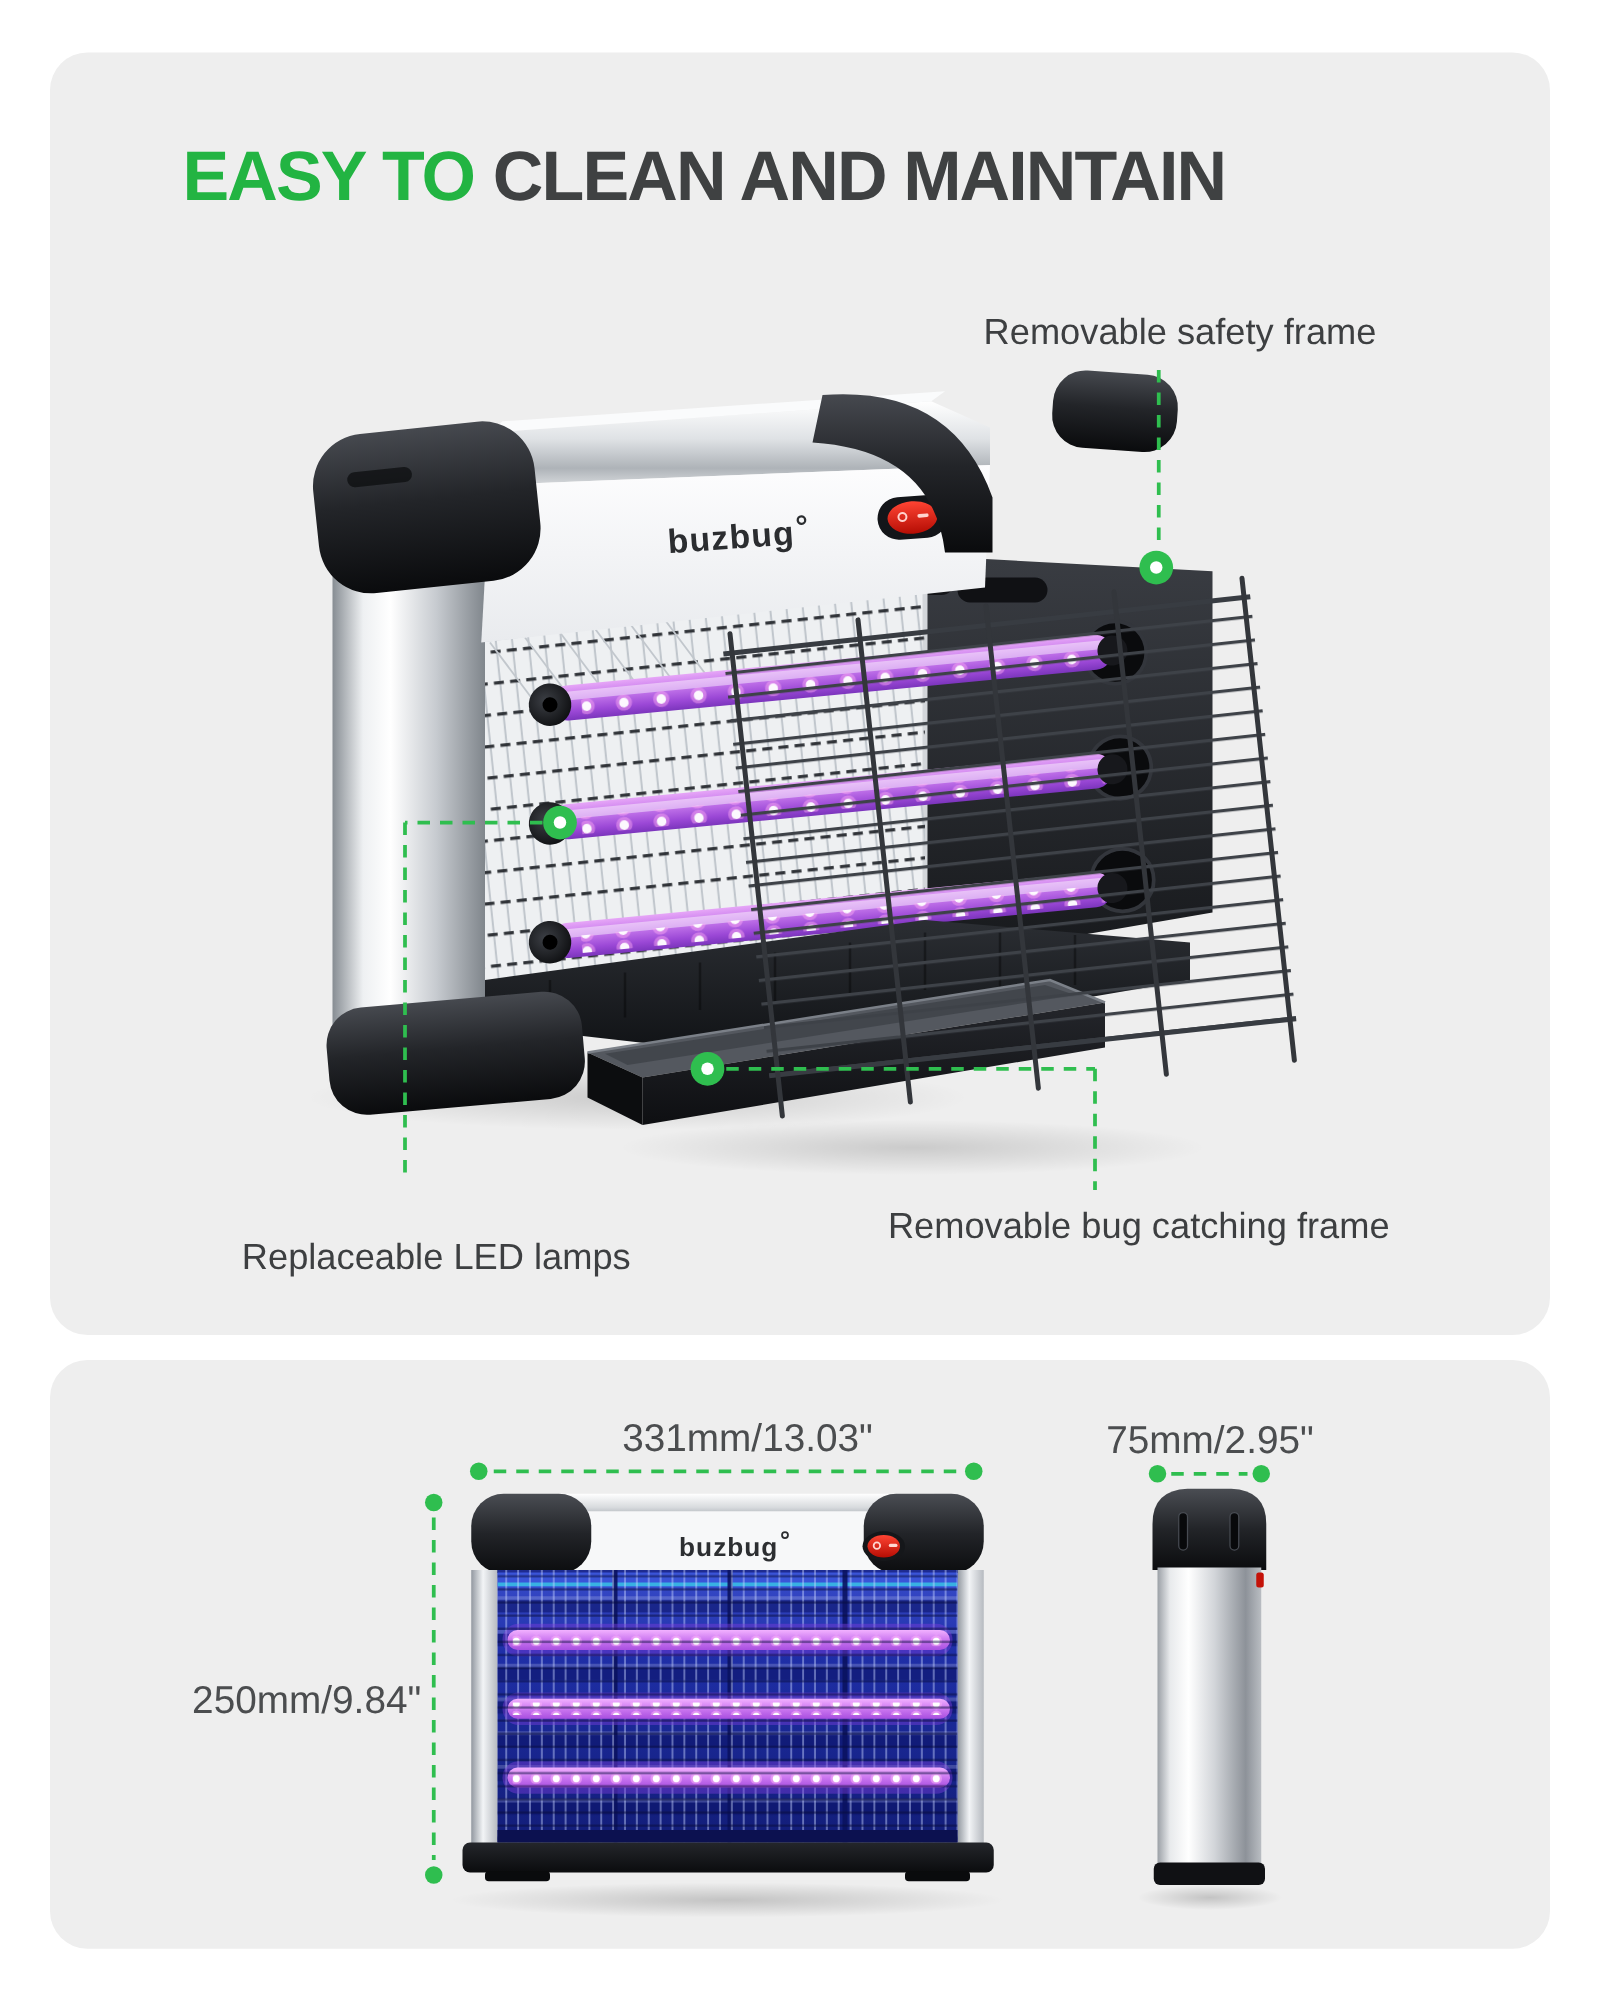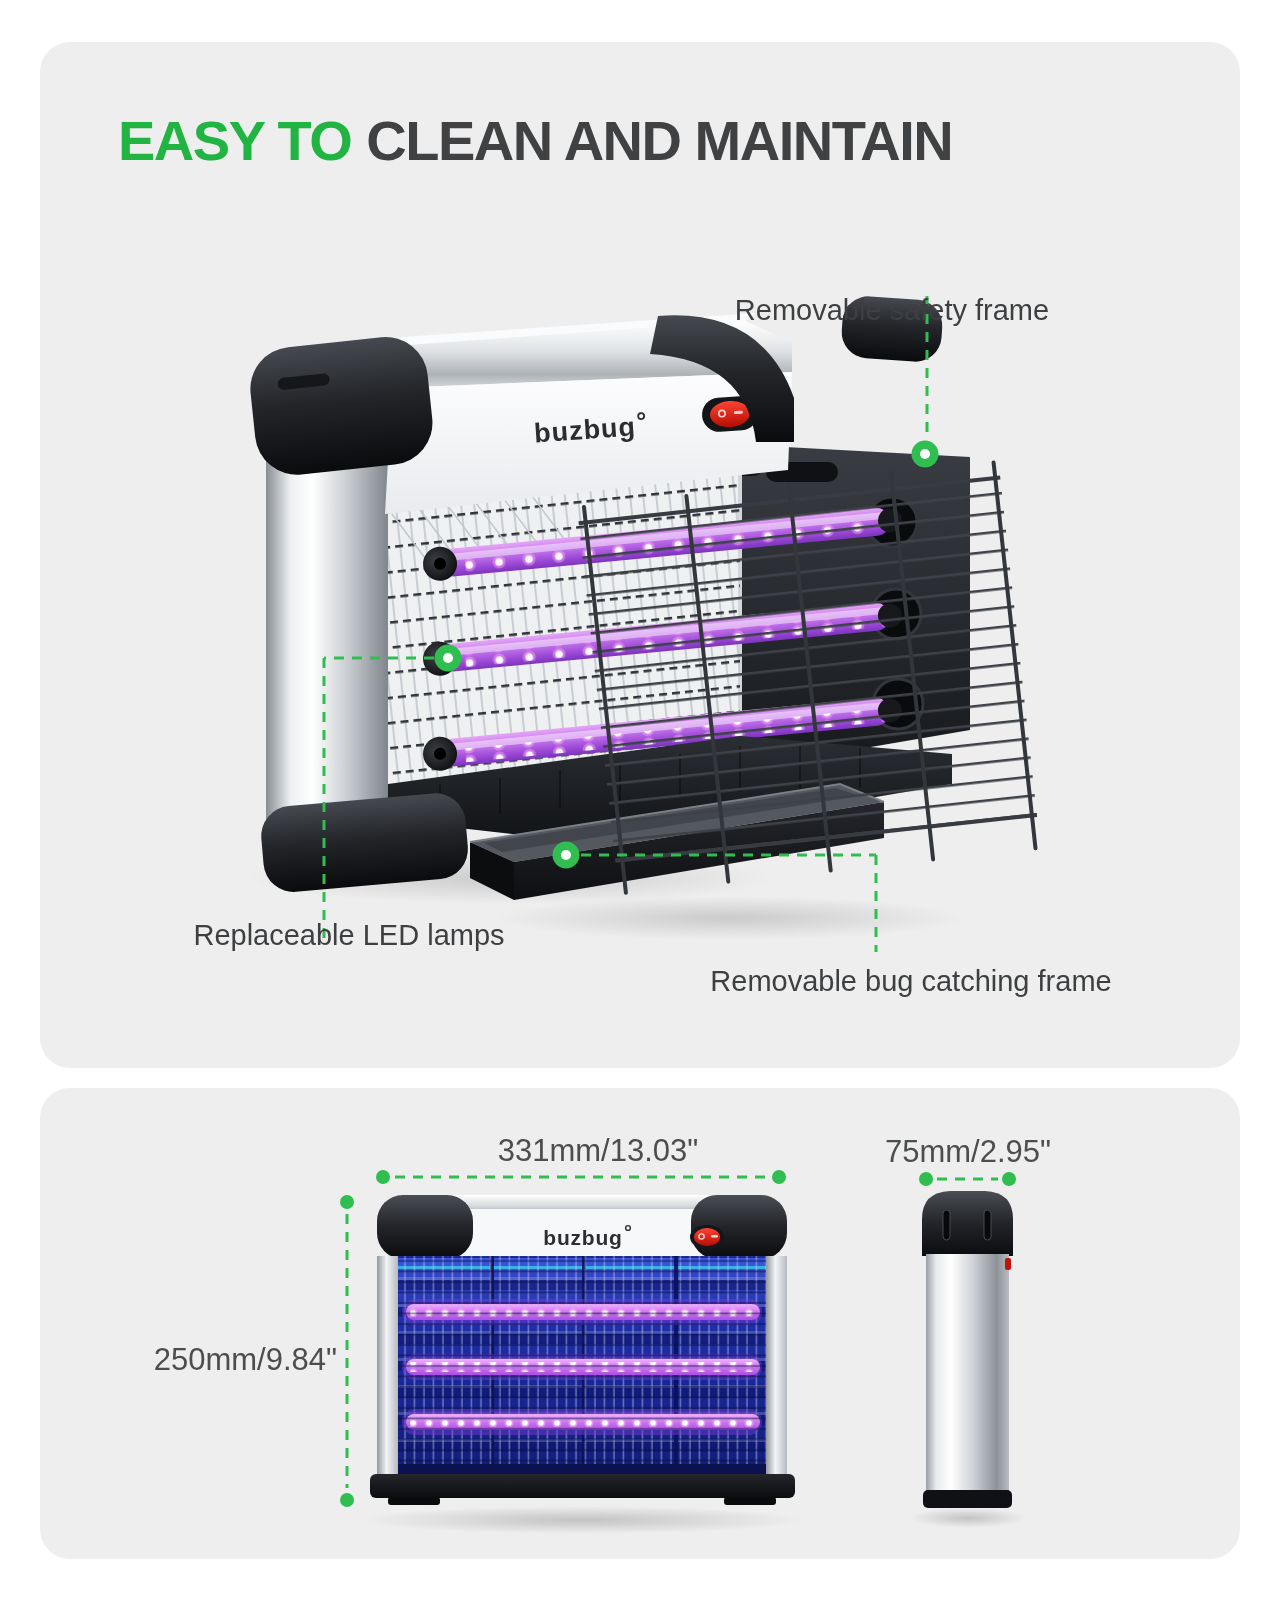--- a/index.html
+++ b/index.html
@@ -7,27 +7,27 @@
     width:1280px;height:1600px;position:relative;background:#ffffff;
     font-family:"Liberation Sans",sans-serif;overflow:hidden;
   }
   .card{position:absolute;left:40px;width:1200px;background:#eeeeee;border-radius:30px;}
   .card-top{top:42px;height:1026px;}
   .card-bottom{top:1088px;height:471px;}
   .headline{
     position:absolute;left:78px;top:66px;margin:0;white-space:nowrap;
     font-size:56px;font-weight:bold;letter-spacing:-1.5px;color:#3f4142;
   }
-  .headline .hl{color:#22b442;margin-right:15px;}
+  .headline .hl{color:#22b442;margin-right:15px;margin-left:28px;}
   .ann{
     position:absolute;font-size:29px;color:#3d3f41;white-space:nowrap;
     transform:translateX(-50%);line-height:36px;
   }
-  .ann-safety{left:852px;top:206px;margin-top:44px;}
-  .ann-led{left:309px;top:875px;}
+  .ann-safety{left:904px;top:206px;}
+  .ann-led{left:309px;top:946px;}
   .ann-tray{left:871px;top:921px;}
   .dim{
     position:absolute;font-size:31px;color:#4b4d4f;white-space:nowrap;line-height:38px;
   }
   .dim-width{left:558px;top:44px;transform:translateX(-50%);}
   .dim-depth{left:928px;top:45px;transform:translateX(-50%);}
   .dim-height{right:903px;top:253px;}
   svg{position:absolute;left:0;top:0;display:block;}
 </style>
 </head>

